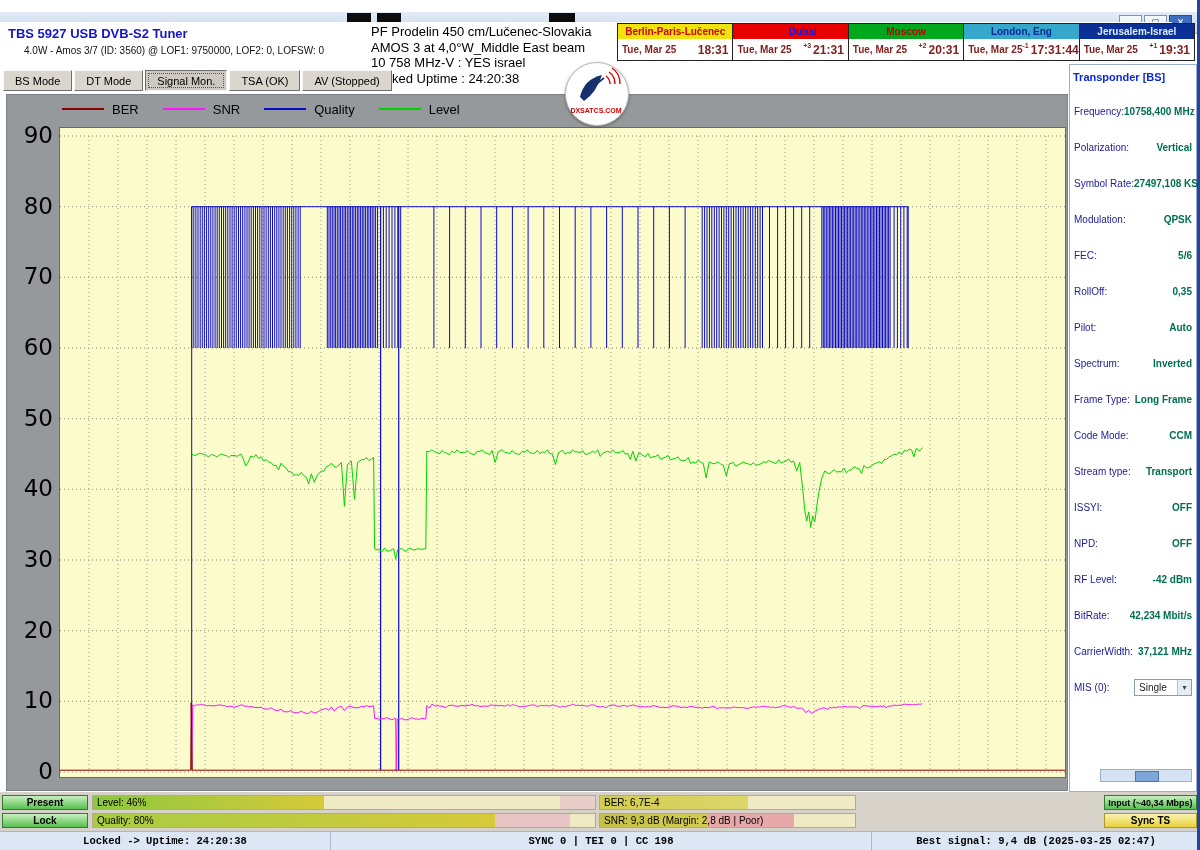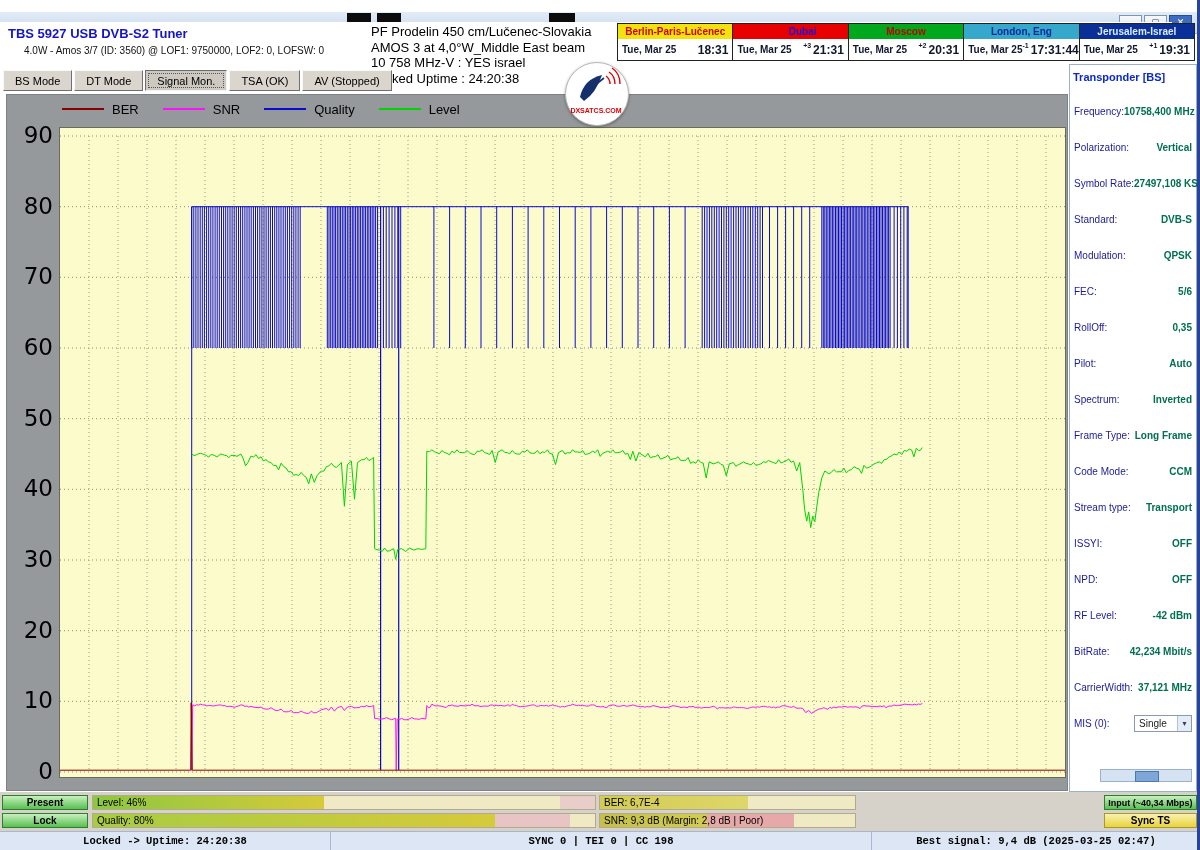--- a/index.html
+++ b/index.html
@@ -19,21 +19,21 @@
   
   .header{position:absolute;left:0;top:22px;width:1172px;height:72px;background:#ffffff;}
   .tuner{position:absolute;left:8px;top:4px;}
   .tuner-name{font-size:13px;font-weight:bold;color:#1515c8;}
   .tuner-detail{font-size:10px;color:#111;margin-top:4px;margin-left:16px;}
   .center-info{position:absolute;left:371px;top:2px;font-size:13px;line-height:15.5px;color:#000;white-space:nowrap;}
   .clocks{position:absolute;left:617px;top:1px;width:578px;height:38px;display:flex;border:1px solid #222;box-sizing:border-box;background:#fff;}
   .clock{flex:1;display:flex;flex-direction:column;border-right:1px solid #222;overflow:hidden;}
   .clock:last-child{border-right:none;}
   .clock-head{height:15px;font-size:10px;font-weight:bold;text-align:center;line-height:15px;white-space:nowrap;}
-  .clock-body{flex:1;background:#fff;display:flex;align-items:center;padding:0 4px;font-weight:bold;color:#0f172a;}
+  .clock-body{flex:1;background:#fff;display:flex;align-items:center;padding:0 4px;font-weight:bold;color:#7f1d1d;}
   .clock-date{font-size:10px;white-space:nowrap;}
   .clock-offset{font-size:7px;margin-left:auto;position:relative;top:-4px;}
   .clock-time{margin-left:2px;font-size:12px;white-space:nowrap;}
   .tabs{position:absolute;left:3px;top:48px;display:flex;gap:2px;}
   .tab{height:21px;padding:0 11px;font-size:11px;font-family:"Liberation Sans",sans-serif;background:#dad6ce;border:1px solid;border-color:#f8f8f8 #707070 #707070 #f8f8f8;cursor:default;}
   .tab.active{background:#cdc9c1;border-color:#6d6d6d #f4f4f4 #f4f4f4 #6d6d6d;outline:1px dotted #555;outline-offset:-4px;}
 
   
   .logo{position:absolute;left:565px;top:62px;width:62px;height:62px;border-radius:50%;background:#fff;border:1px solid #b8b8b8;z-index:6;box-shadow:0 1px 3px rgba(0,0,0,.35);}
 
@@ -465,24 +465,20 @@
         </div>
         <div class="tp-row">
           <span class="tp-label">Polarization:</span>
           <span class="tp-value">Vertical</span>
         </div>
         <div class="tp-row">
           <span class="tp-label">Symbol Rate:</span>
           <span class="tp-value">27497,108 KS/s</span>
         </div>
         <div class="tp-row">
-          <span class="tp-label">Standard:</span>
-          <span class="tp-value">DVB-S</span>
-        </div>
-        <div class="tp-row">
           <span class="tp-label">Modulation:</span>
           <span class="tp-value">QPSK</span>
         </div>
         <div class="tp-row">
           <span class="tp-label">FEC:</span>
           <span class="tp-value">5/6</span>
         </div>
         <div class="tp-row">
           <span class="tp-label">RollOff:</span>
           <span class="tp-value">0,35</span>

